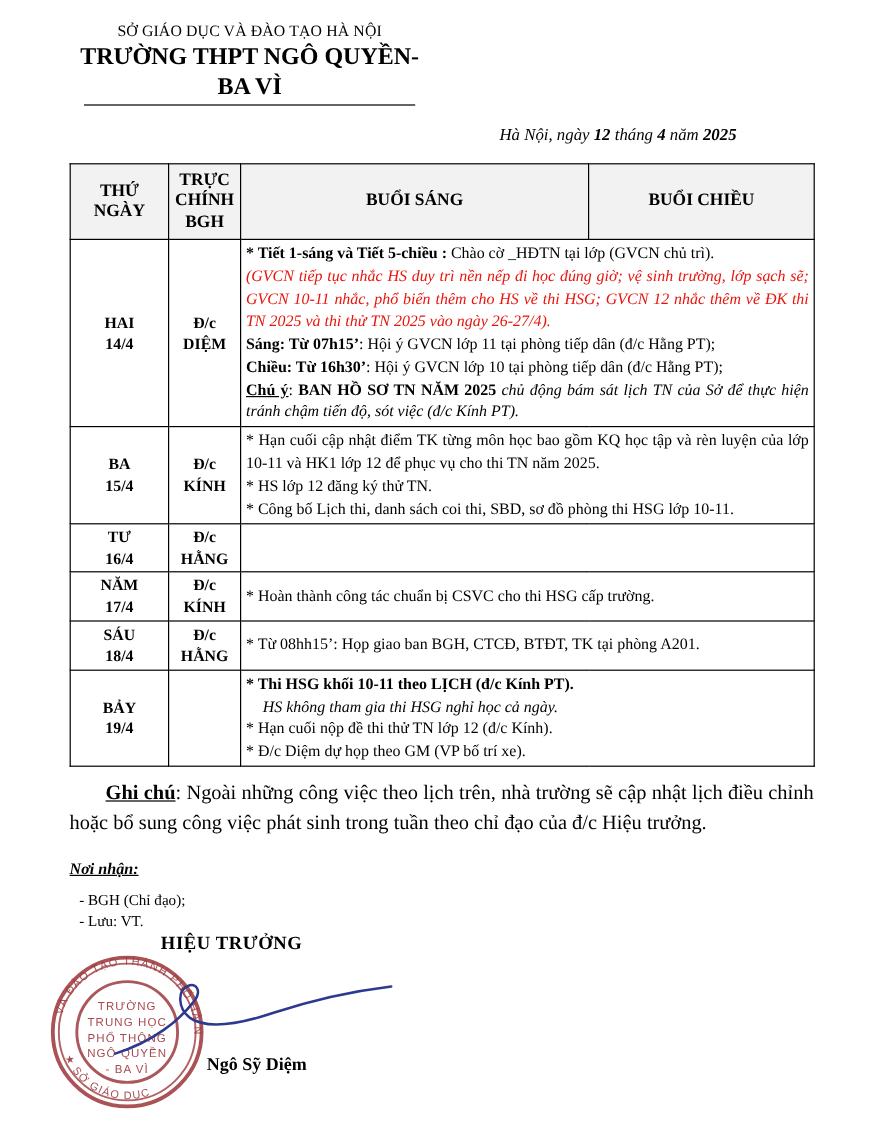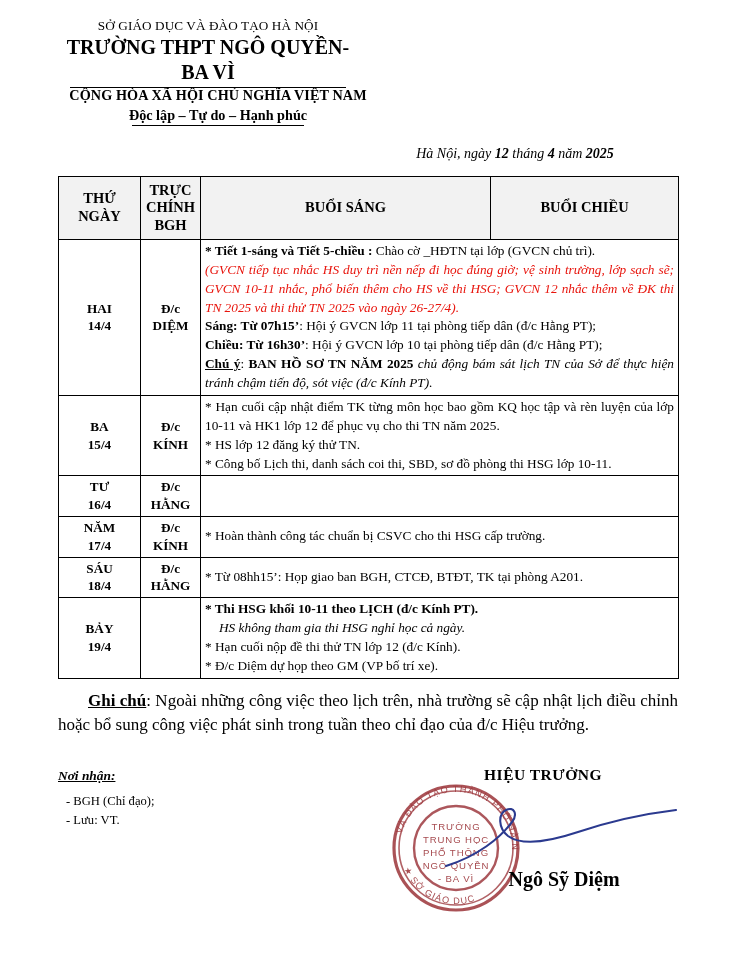--- a/index.html
+++ b/index.html
@@ -166,24 +166,25 @@
     line-height: 1.45;
     text-align: justify;
     text-indent: 30px;
   }
   .note .u-b { font-weight: bold; text-decoration: underline; }
 
   
   .footer {
     position: relative;
     width: 620px;
-    margin-top: 28px;
+    margin-top: 16px;
     display: flex;
     justify-content: space-between;
     align-items: flex-start;
+    flex-direction: column;
   }
   .recipients {
     width: 300px;
     font-size: 12.6px;
     line-height: 1.5;
   }
   .recipients .rec-title {
     font-weight: bold;
     font-style: italic;
     text-decoration: underline;
@@ -198,21 +199,21 @@
     width: 270px;
     text-align: center;
     position: relative;
   }
   .sig-title {
     font-size: 15.5px;
     font-weight: bold;
     letter-spacing: 0.5px;
   }
   .sig-name {
-    font-size: 20px;
+    font-size: 15px;
     font-weight: bold;
     margin-top: 84px;
     position: relative;
     z-index: 5;
     padding-left: 42px;
   }
 
   
   .seal-wrap {
     position: absolute;
@@ -235,24 +236,20 @@
 </style>
 </head>
 <body>
 
 <div class="page">
 
   <div class="doc-header">
     <div class="hdr-left">
       <div class="org-line">SỞ GIÁO DỤC VÀ ĐÀO TẠO HÀ NỘI</div>
       <div><span class="org-line-strong ul">TRƯỜNG THPT NGÔ QUYỀN-BA VÌ</span></div>
-    </div>
-    <div class="hdr-right">
-      <div class="nation-line">CỘNG HÒA XÃ HỘI CHỦ NGHĨA VIỆT NAM</div>
-      <div><span class="motto-line">Độc lập – Tự do – Hạnh phúc</span></div>
     </div>
   </div>
 
   <div class="date-line">
     <span>Hà Nội, ngày </span><b>12</b><span> tháng </span><b>4</b><span> năm </span><b>2025</b>
   </div>
 
 
   <table class="sched">
     <colgroup>

